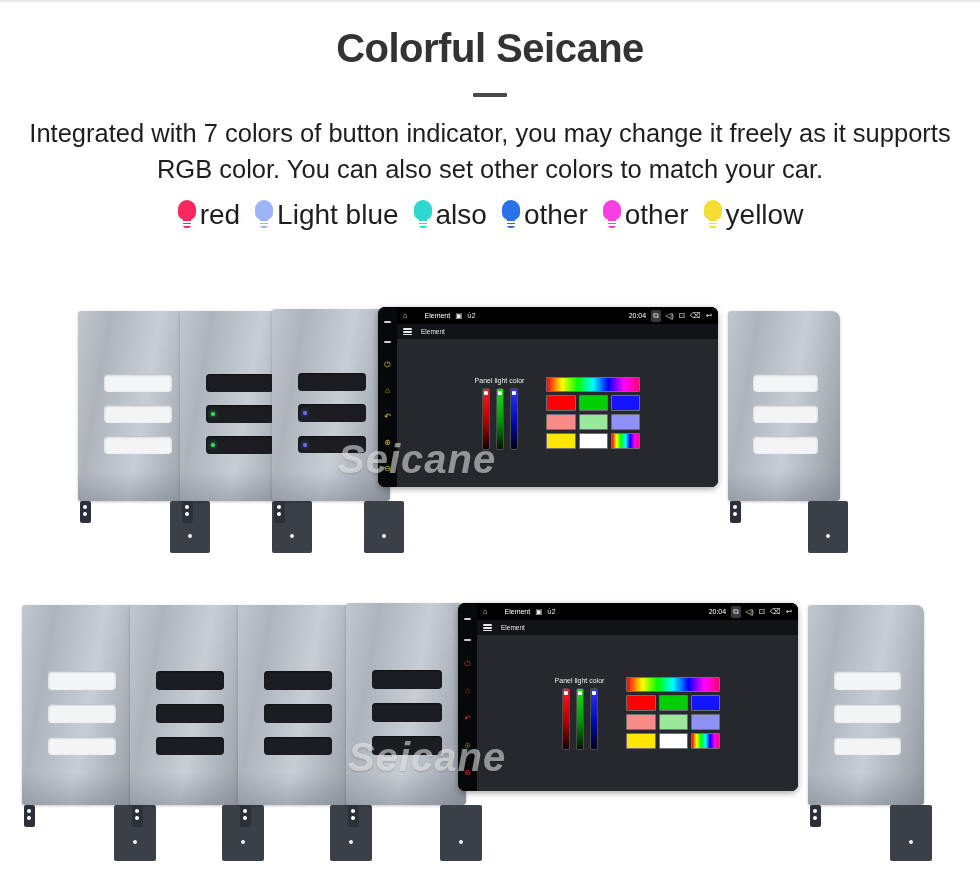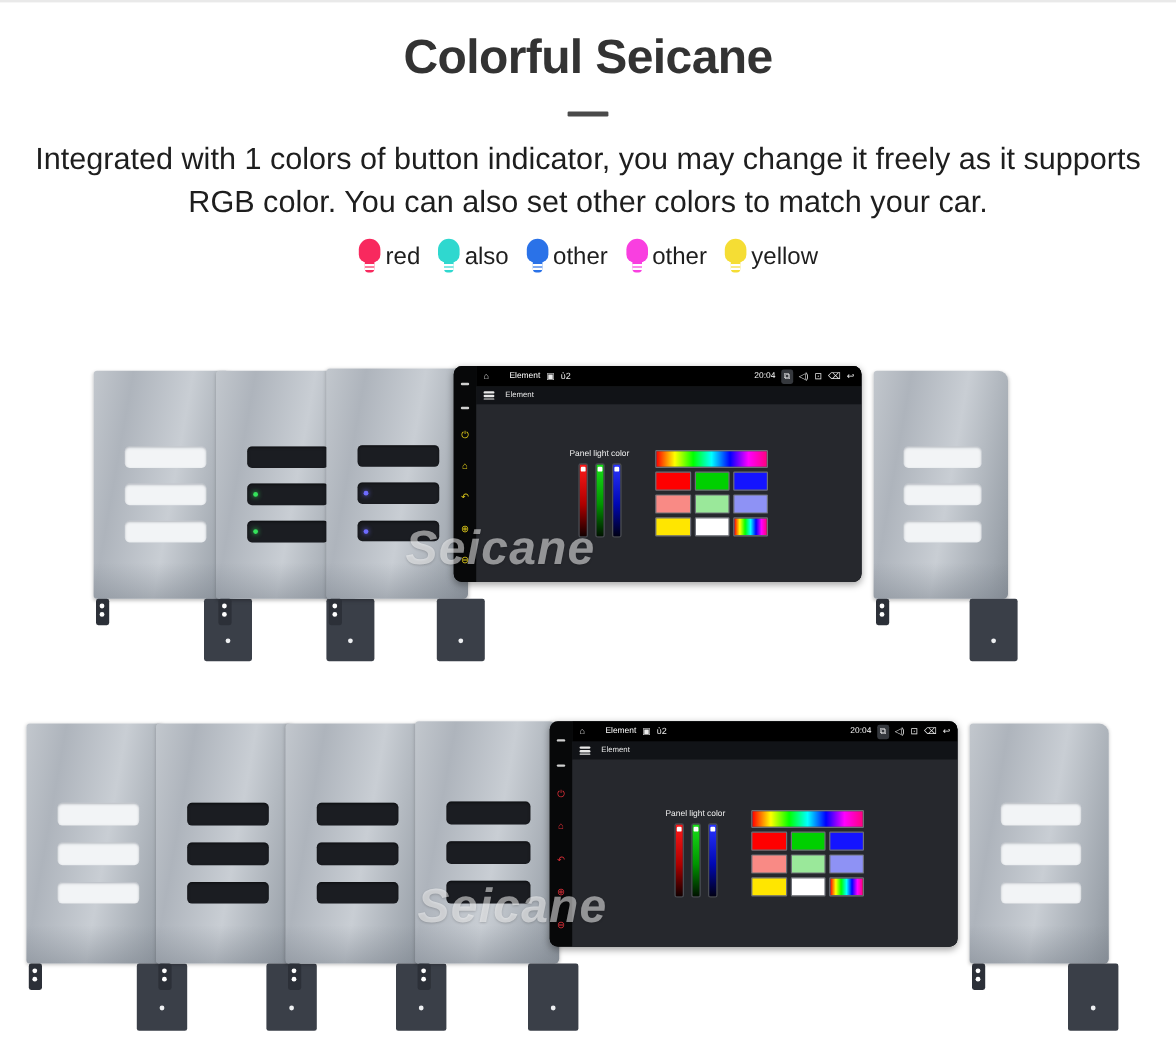--- a/index.html
+++ b/index.html
@@ -87,21 +87,21 @@
     content: "";
     position: absolute;
     left: 0; right: 0;
     height: 1.6px;
     background: #ffffff;
   }
   .bulb .base::before { top: 2px; }
   .bulb .base::after  { top: 5px; }
 
   .legend-label {
-    font-size: 20px;
+    font-size: 28px;
     color: #1e1e1e;
     white-space: nowrap;
   }
 
   
   .photo-row {
     position: relative;
     width: 980px;
   }
   .row-top    { height: 280px; margin-top: 6px; }
@@ -316,29 +316,36 @@
     user-select: none;
   }
 </style>
 </head>
 <body>
 
 <div class="top-rule"></div>
 
 <h1 class="page-title">Colorful Seicane</h1>
 <div class="title-divider"></div>
-<p class="subtitle">Integrated with 1 colors of button indicator, you may change it freely as it supports RGB color. You can also set other colors to match your car.</p>
+<p class="subtitle">Integrated with 7 colors of button indicator, you may change it freely as it supports RGB color. You can also set other colors to match your car.</p>
 
 <div class="legend" id="legend">
     <div class="legend-item">
       <span class="bulb">
         <span class="glass" style="background: rgb(248, 41, 94);"></span>
         <span class="base" style="background: rgb(248, 41, 94);"></span>
       </span>
       <span class="legend-label">red</span>
+    </div>
+    <div class="legend-item">
+      <span class="bulb">
+        <span class="glass" style="background: rgb(157, 180, 245);"></span>
+        <span class="base" style="background: rgb(157, 180, 245);"></span>
+      </span>
+      <span class="legend-label">Light blue</span>
     </div>
     <div class="legend-item">
       <span class="bulb">
         <span class="glass" style="background: rgb(47, 216, 207);"></span>
         <span class="base" style="background: rgb(47, 216, 207);"></span>
       </span>
       <span class="legend-label">also</span>
     </div>
     <div class="legend-item">
       <span class="bulb">

